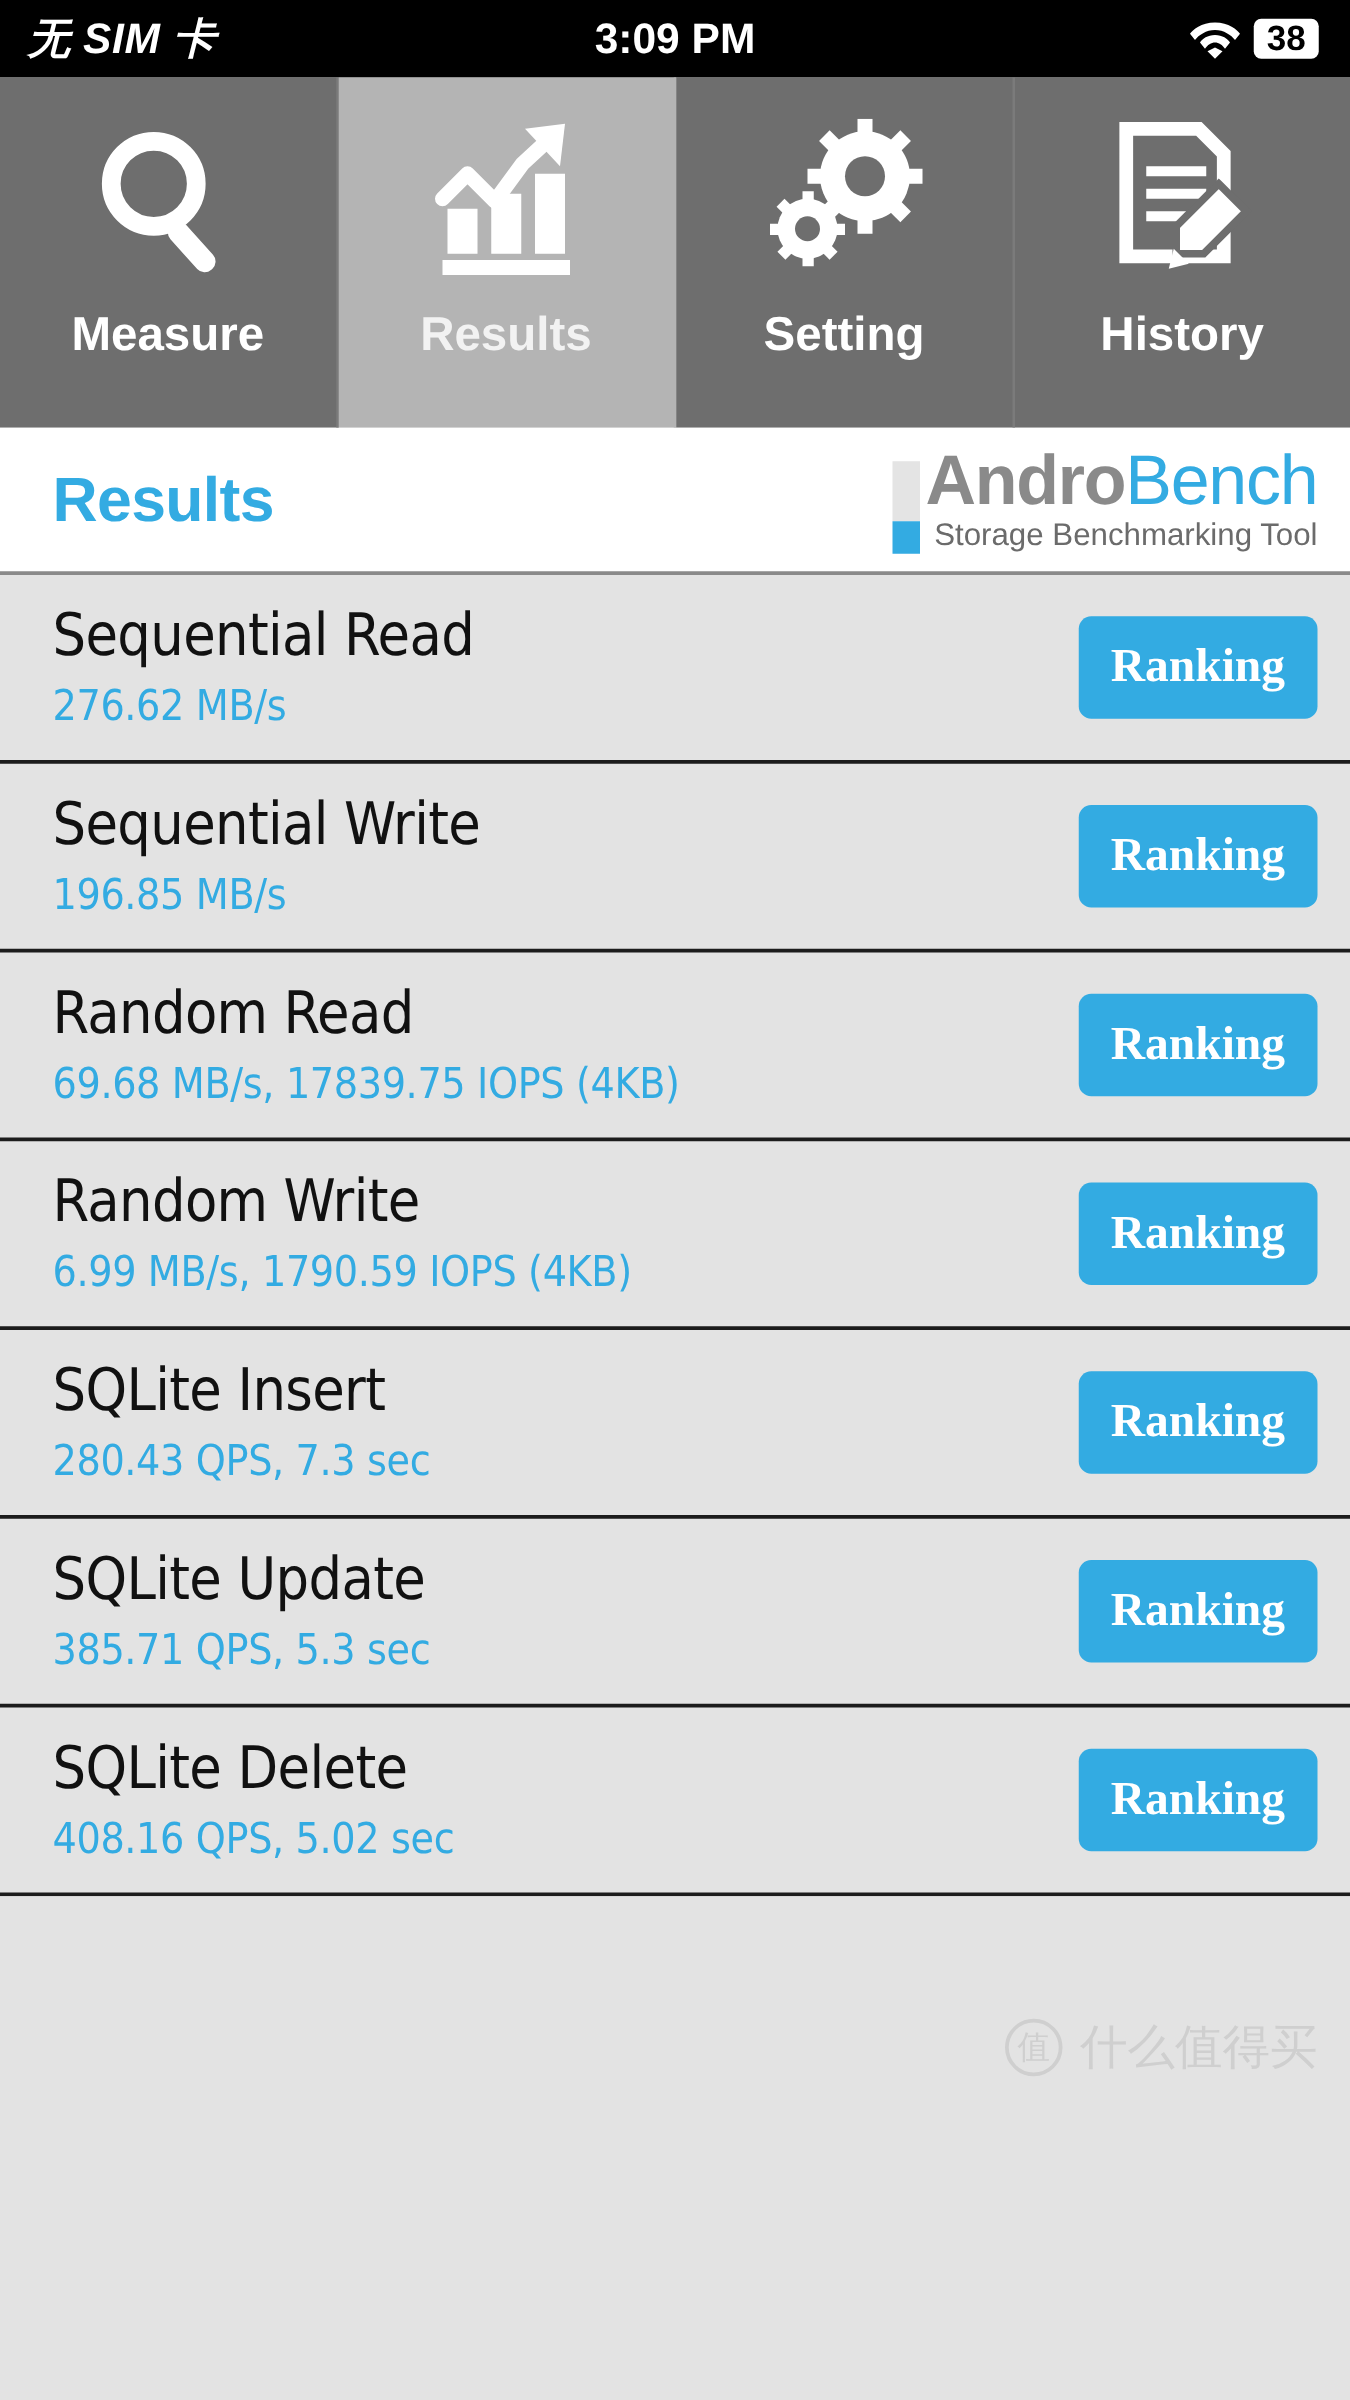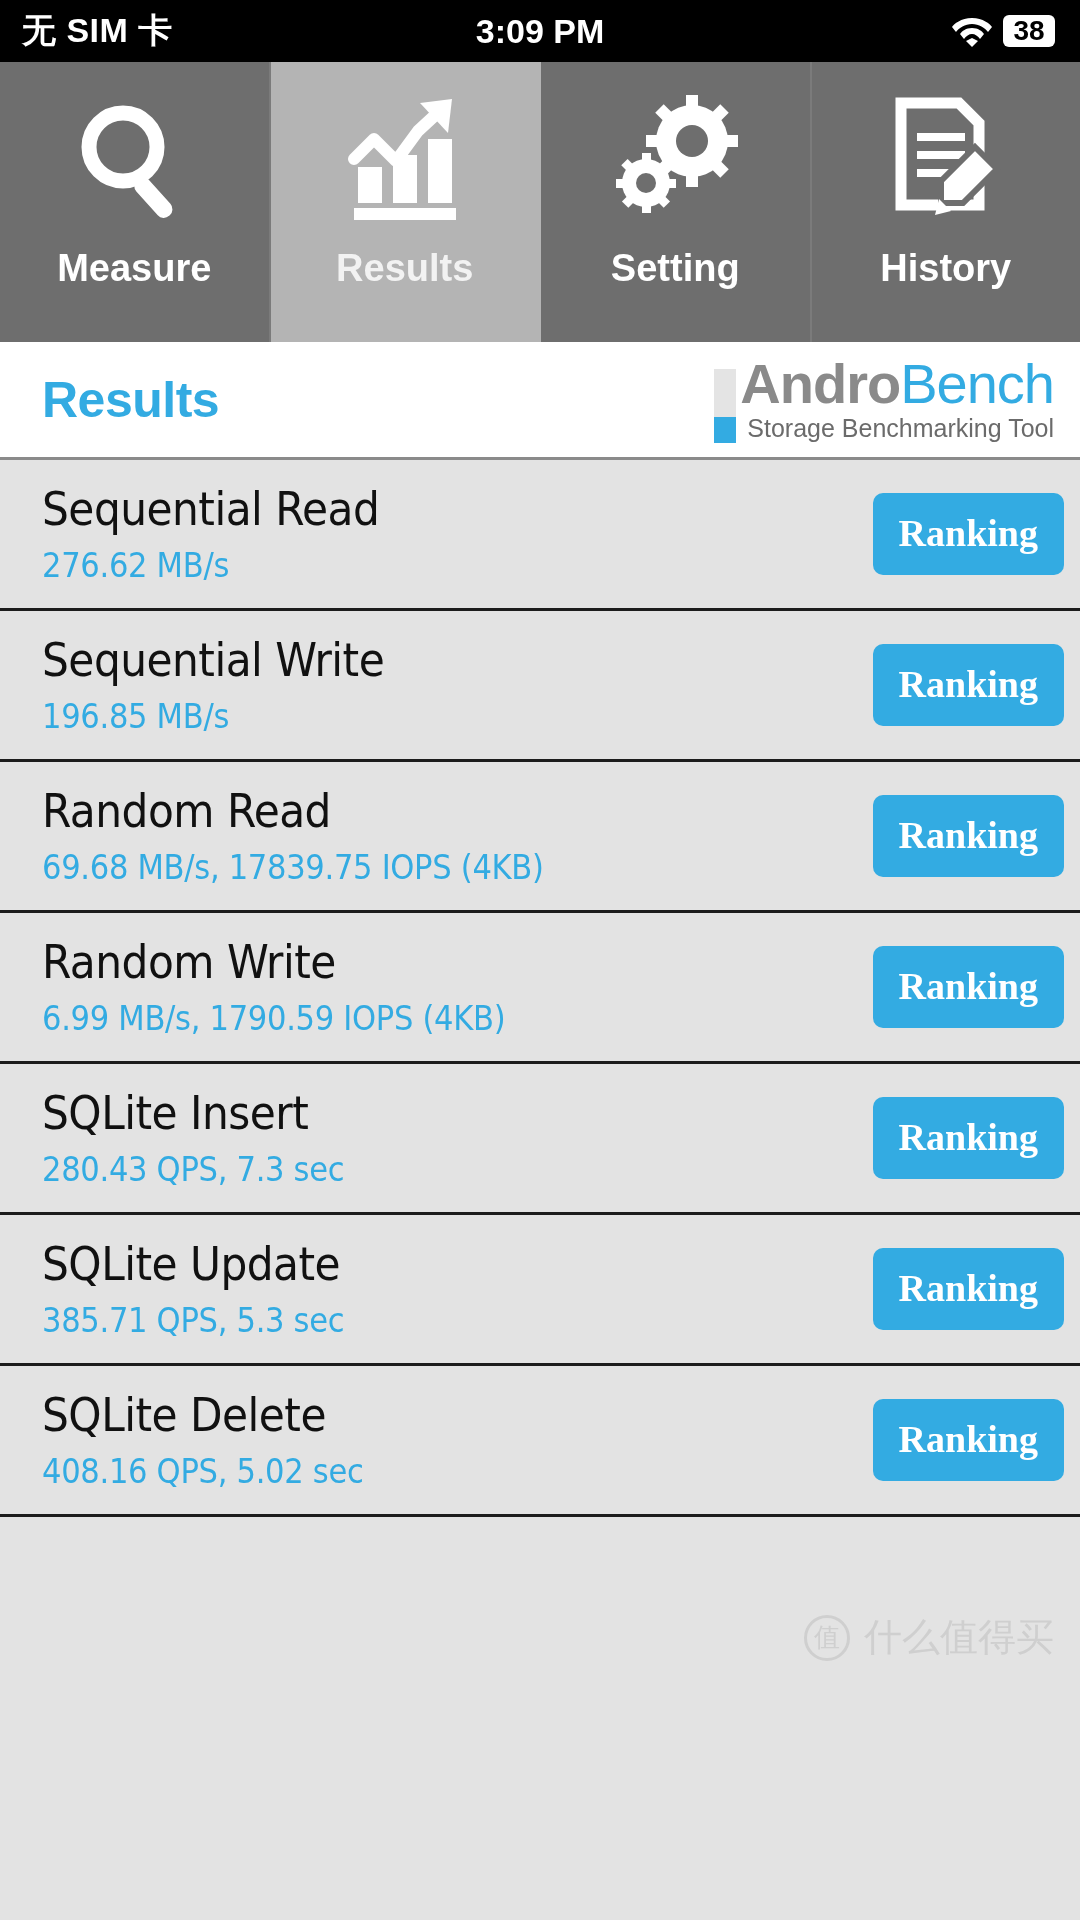--- a/index.html
+++ b/index.html
@@ -12,20 +12,21 @@
 
   
   .statusbar {
     height:62px; background:#000; color:#fff;
     display:flex; align-items:center; position:relative;
   }
   .status-left {
     font-family:"Liberation Sans", sans-serif;
     font-size:34px; font-weight:bold; letter-spacing:.5px;
     margin-left:22px;
+    font-style:italic;
   }
   .status-center {
     position:absolute; left:0; right:0; text-align:center;
     font-family:"Liberation Sans", sans-serif;
     font-size:34px; font-weight:bold;
   }
   .status-right {
     margin-left:auto; margin-right:25px;
     display:flex; align-items:center; gap:10px;
   }
@@ -85,21 +86,21 @@
     font-family:"Liberation Sans", sans-serif;
     font-size:25px; color:#6b6b6b; margin-top:2px;
   }
 
   
   .list { background:#e3e3e3; }
   .row {
     height:151px; position:relative;
     display:flex; align-items:center;
     border-bottom:3px solid #1c1c1c;
-    padding:0 16px 0 42px;
+    padding:0 26px 0 42px;
   }
   .row-texts { display:flex; flex-direction:column; justify-content:center; }
   .row-title {
     font-size:47px; color:#111; line-height:1.12;
     font-family:"DejaVu Sans Condensed","Liberation Sans", sans-serif;
     letter-spacing:-.5px;
   }
   .row-value {
     font-size:34px; color:#33abe2; margin-top:10px;
     font-family:"DejaVu Sans Condensed","Liberation Sans", sans-serif;

